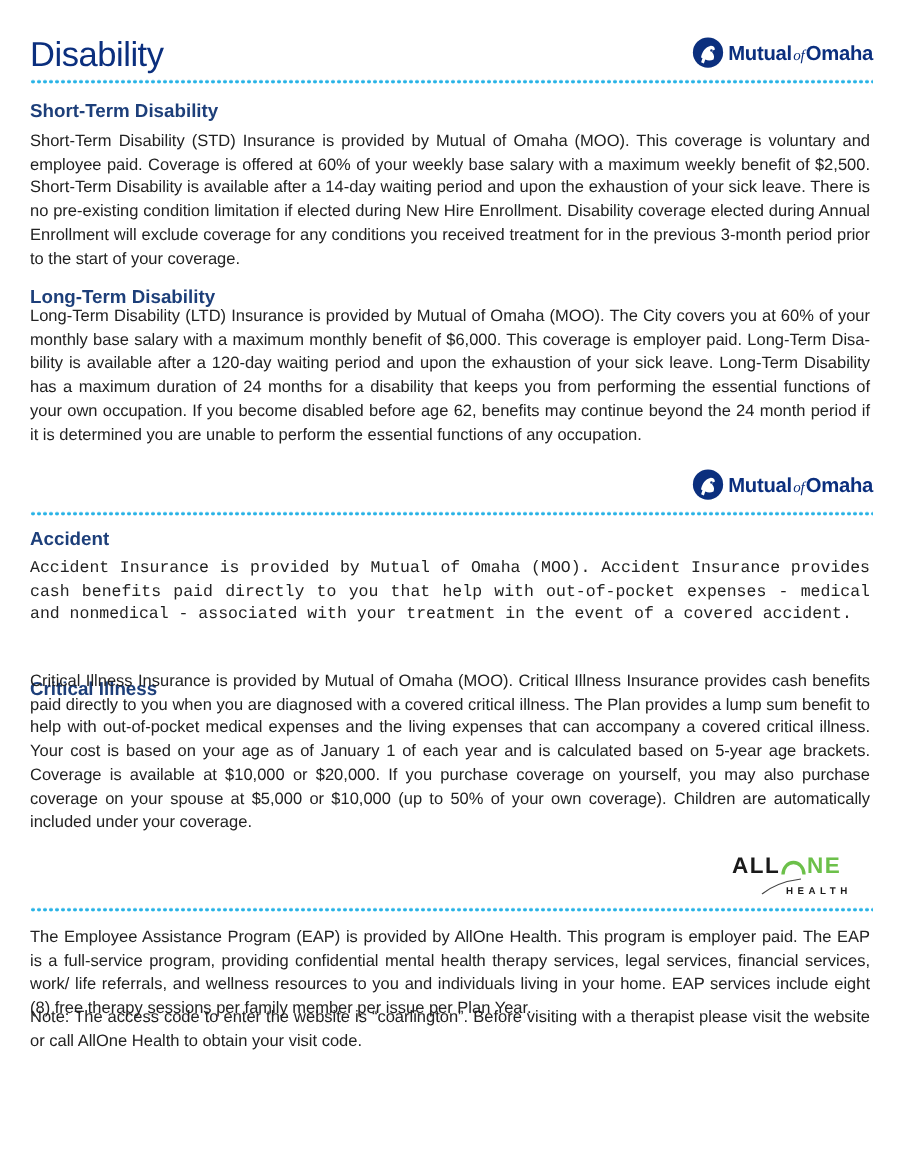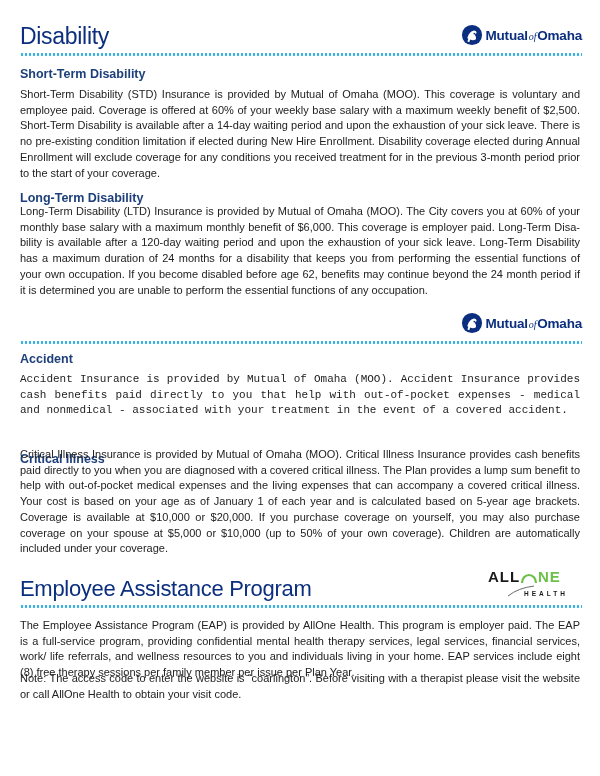--- a/index.html
+++ b/index.html
@@ -56,21 +56,20 @@
   <div class="dotline"></div>
 </div>
 
 <h2 class="sub" style="top:352px;">Accident</h2>
 <p class="para" style="top:372px;font-family:Liberation Mono, monospace;">Accident Insurance is provided by Mutual of Omaha (MOO). Accident Insurance provides cash benefits paid directly to you that help with out-of-pocket expenses - medical and nonmedical - associated with your treatment in the event of a covered accident.</p>
 
 <h2 class="sub" style="top:452px;">Critical Illness</h2>
 <p class="para" style="top:447px;">Critical Illness Insurance is provided by Mutual of Omaha (MOO). Critical Illness Insurance provides cash benefits paid directly to you when you are diagnosed with a covered critical illness. The Plan provides a lump sum benefit to help with out-of-pocket medical expenses and the living expenses that can accompany a covered critical illness. Your cost is based on your age as of January 1 of each year and is calculated based on 5-year age brackets. Coverage is available at $10,000 or $20,000. If you purchase coverage on yourself, you may also purchase coverage on your spouse at $5,000 or $10,000 (up to 50% of your own coverage). Children are automatically included under your coverage.</p>
 
 <div class="section-header" style="top:566px; height:42px;">
-  <h1 class="section-title" style="font-size:22px;">Employee Assistance Program</h1>
   <svg class="logo-allone" viewBox="0 0 80 34">
     <text x="0" y="16" font-family="Liberation Sans, sans-serif" font-weight="700" font-size="15" fill="#1a1a1a" letter-spacing="1">ALL</text>
     <path d="M34 17 A7 8 0 0 1 48 17" fill="none" stroke="#6cc04a" stroke-width="2.2"></path>
     <text x="50" y="16" font-family="Liberation Sans, sans-serif" font-weight="700" font-size="15" fill="#6cc04a" letter-spacing="1">NE</text>
     <path d="M20 30 Q30 22 46 20" fill="none" stroke="#444" stroke-width="0.8"></path>
     <text x="36" y="30" font-family="Liberation Sans, sans-serif" font-weight="700" font-size="6.5" fill="#1a1a1a" letter-spacing="3">HEALTH</text>
   </svg>
   <div class="dotline"></div>
 </div>
 

